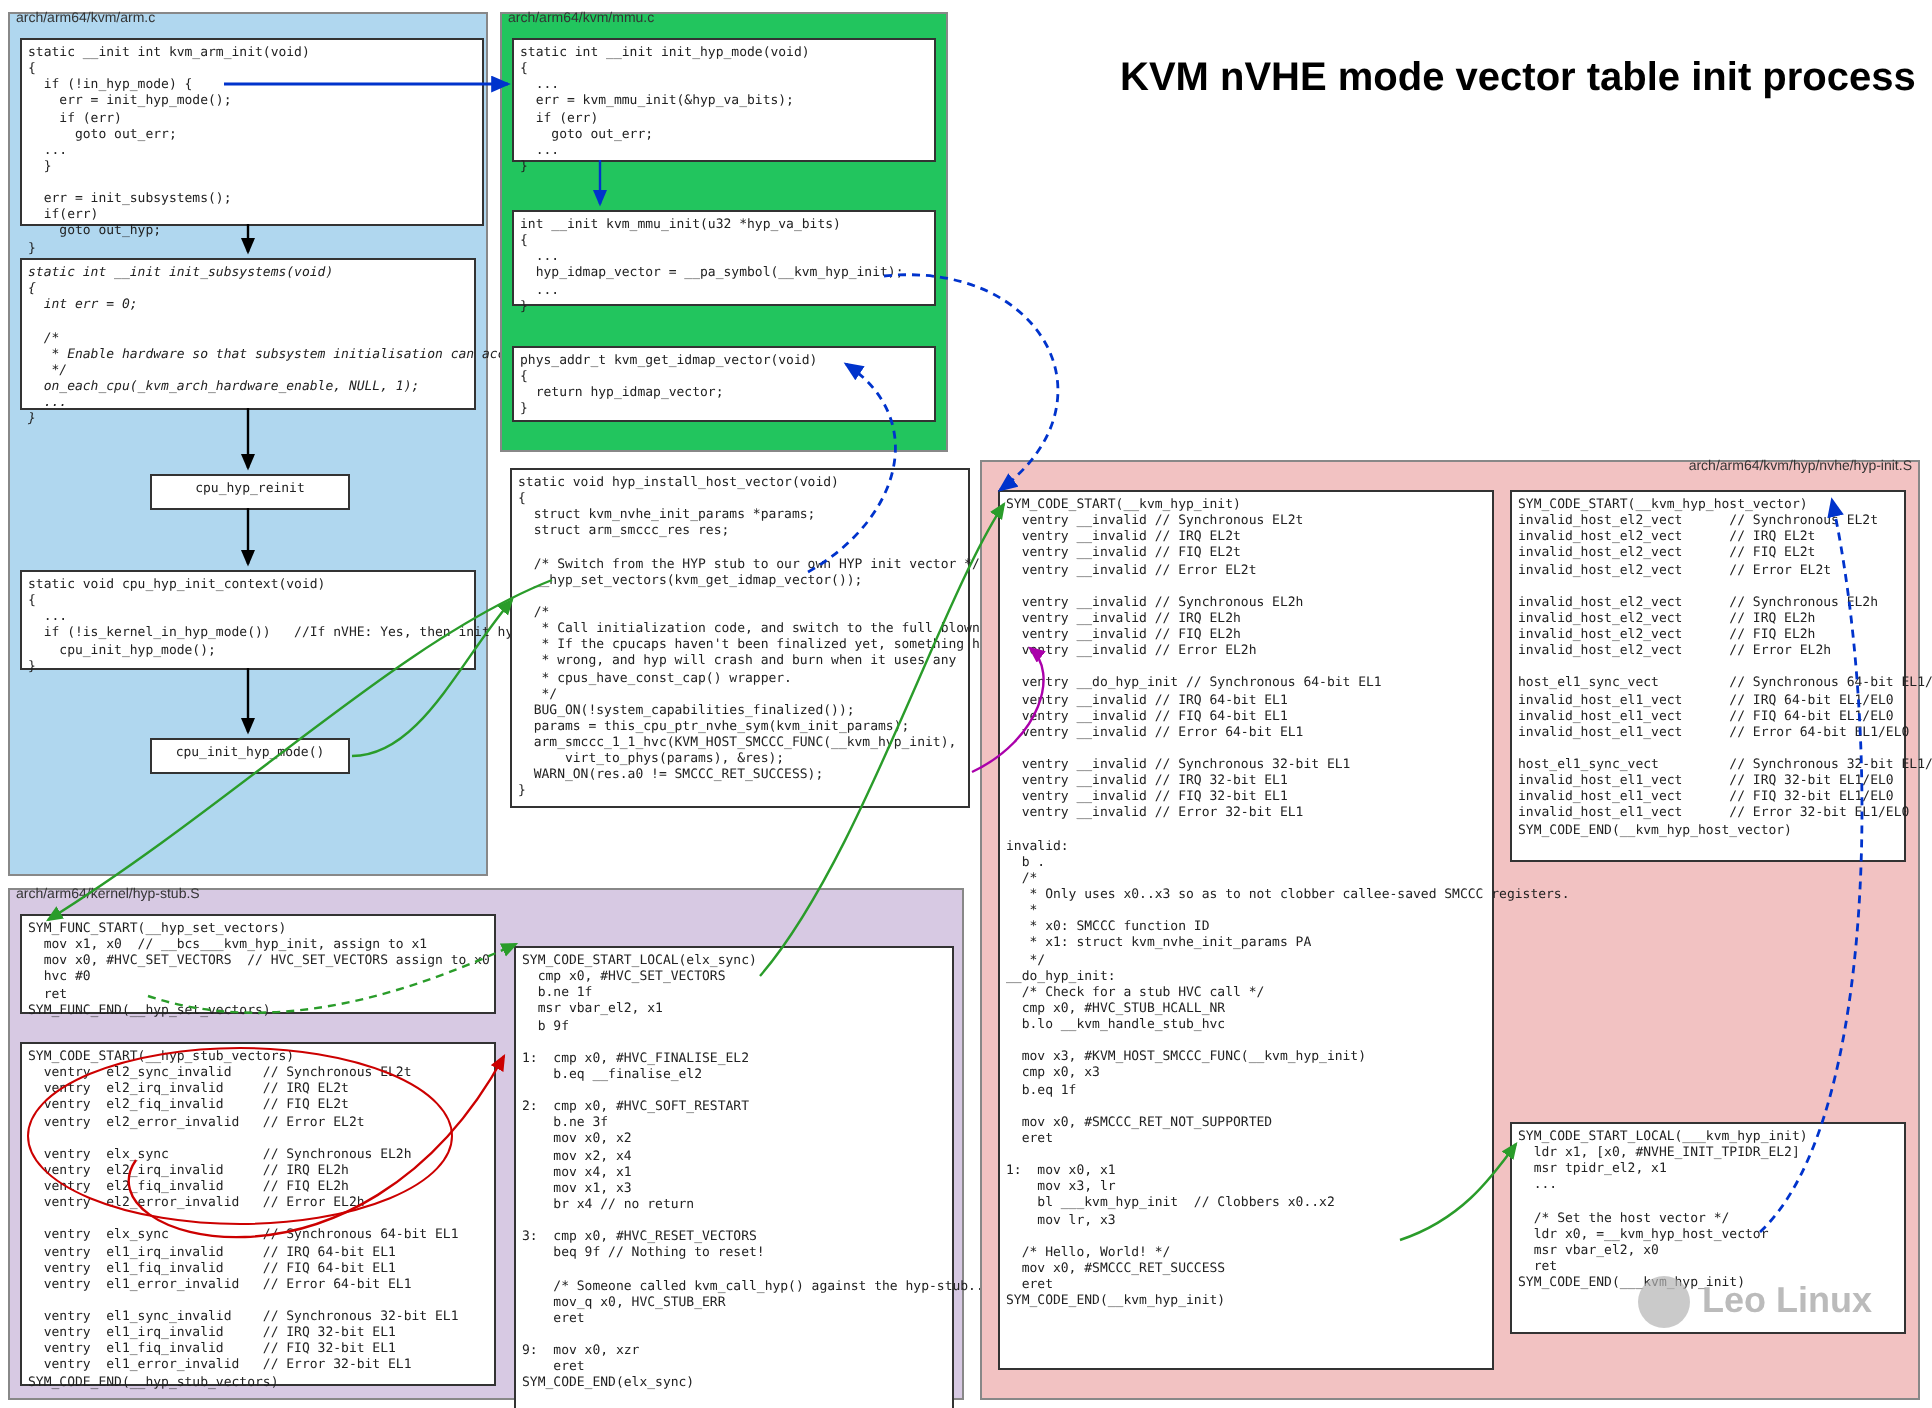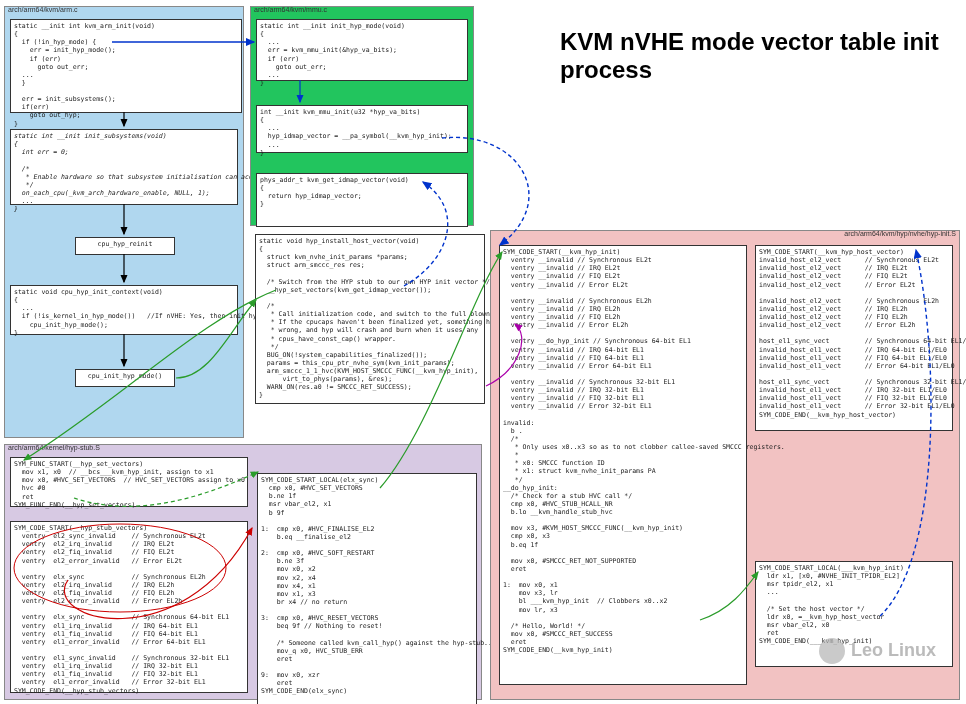--- a/index.html
+++ b/index.html
@@ -9,21 +9,21 @@
     background: #fff;
     width: 966px;
     height: 704px;
     position: relative;
     overflow: hidden;
   }
   .title {
     position: absolute;
     top: 28px;
     left: 560px;
-    font-size: 24px;
+    font-size: 20px;
     font-weight: bold;
     color: #000;
   }
   .panel {
     position: absolute;
     border: 1px solid #888;
   }
   .file-label {
     position: absolute;
     top: -1px;
@@ -115,21 +115,21 @@
 }</pre>
   </div>
   <div class="block" style="left:5px; top:98px; width:212px; height:48px;">
     <pre class="code">int __init kvm_mmu_init(u32 *hyp_va_bits)
 {
   ...
   hyp_idmap_vector = __pa_symbol(__kvm_hyp_init);
   ...
 }</pre>
   </div>
-  <div class="block" style="left:5px; top:166px; width:212px; height:54px;">
+  <div class="block" style="left:5px; top:166px; width:212px; height:38px;">
     <pre class="code">phys_addr_t kvm_get_idmap_vector(void)
 {
   return hyp_idmap_vector;
 }</pre>
   </div>
 </div>
 
 <div class="block" style="left:255px; top:234px; width:230px; height:170px; background:#fff;">
   <pre class="code">static void hyp_install_host_vector(void)
 {

